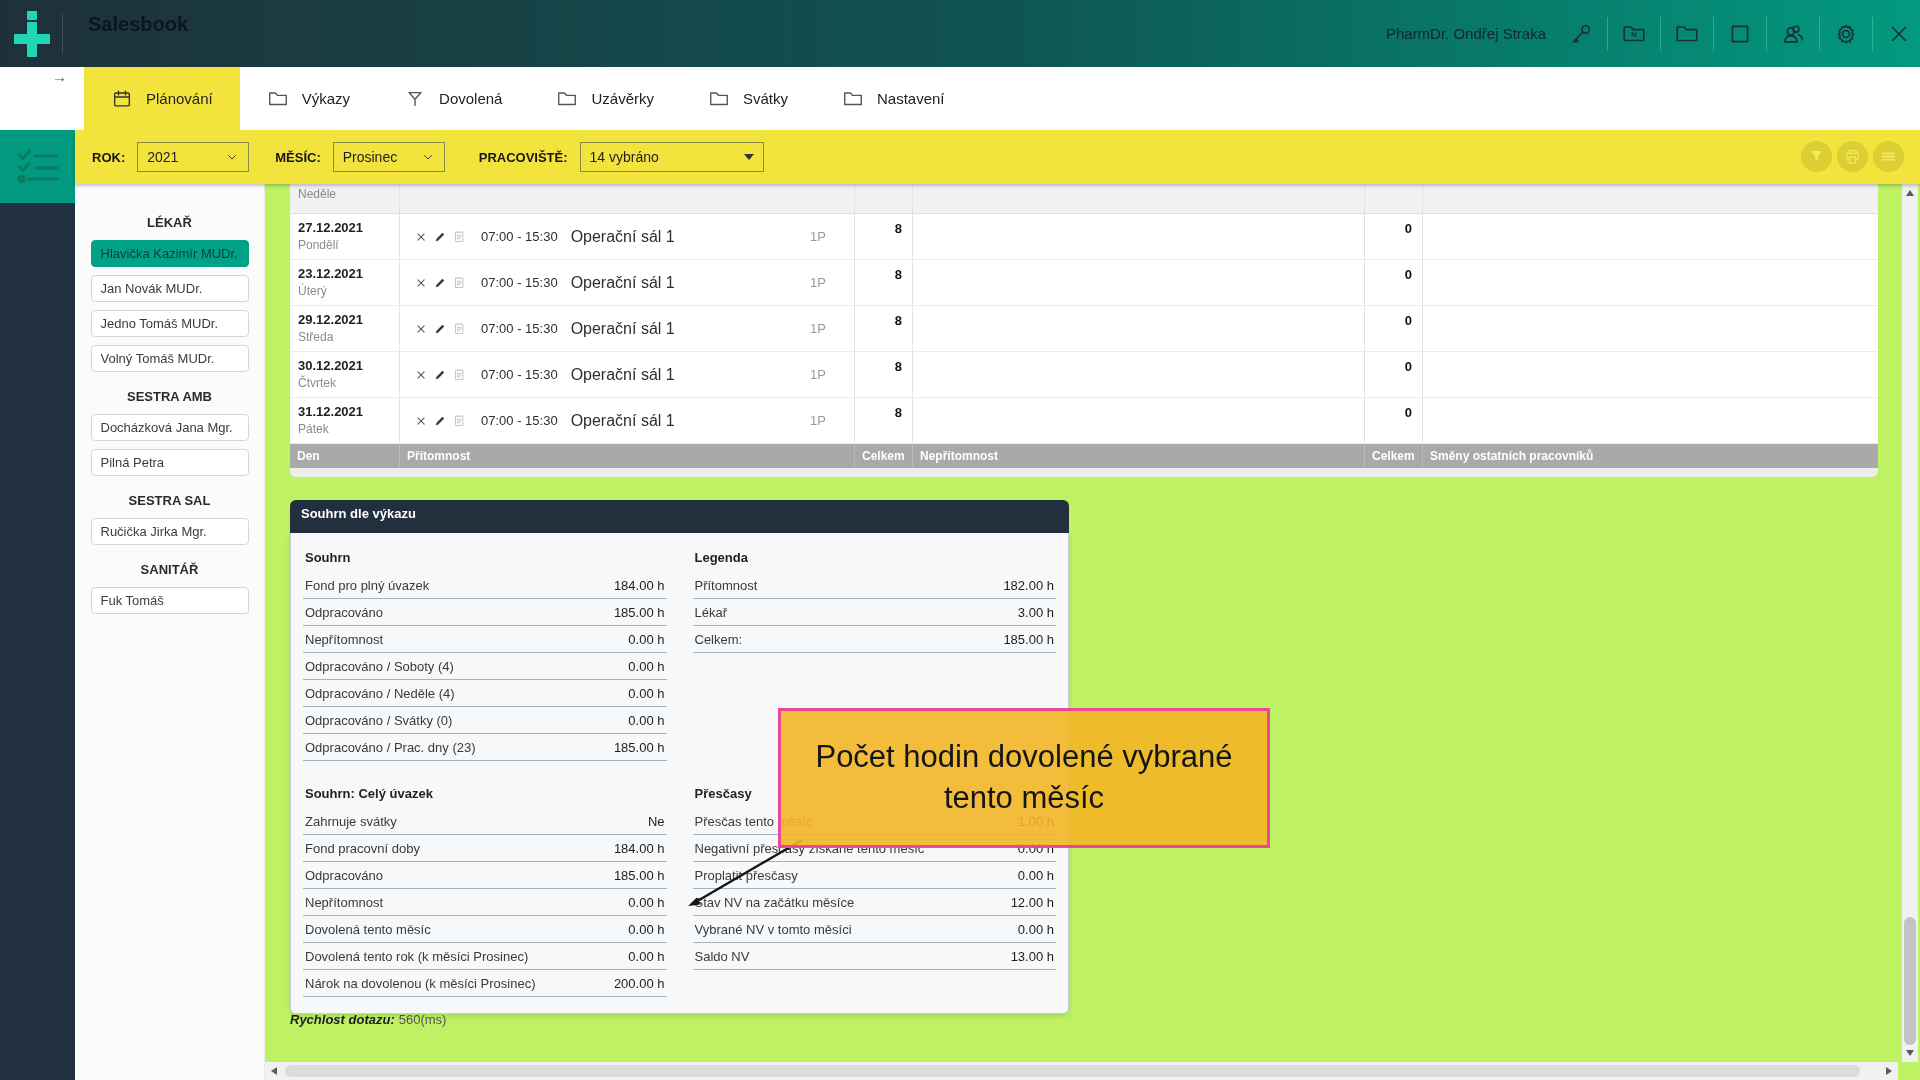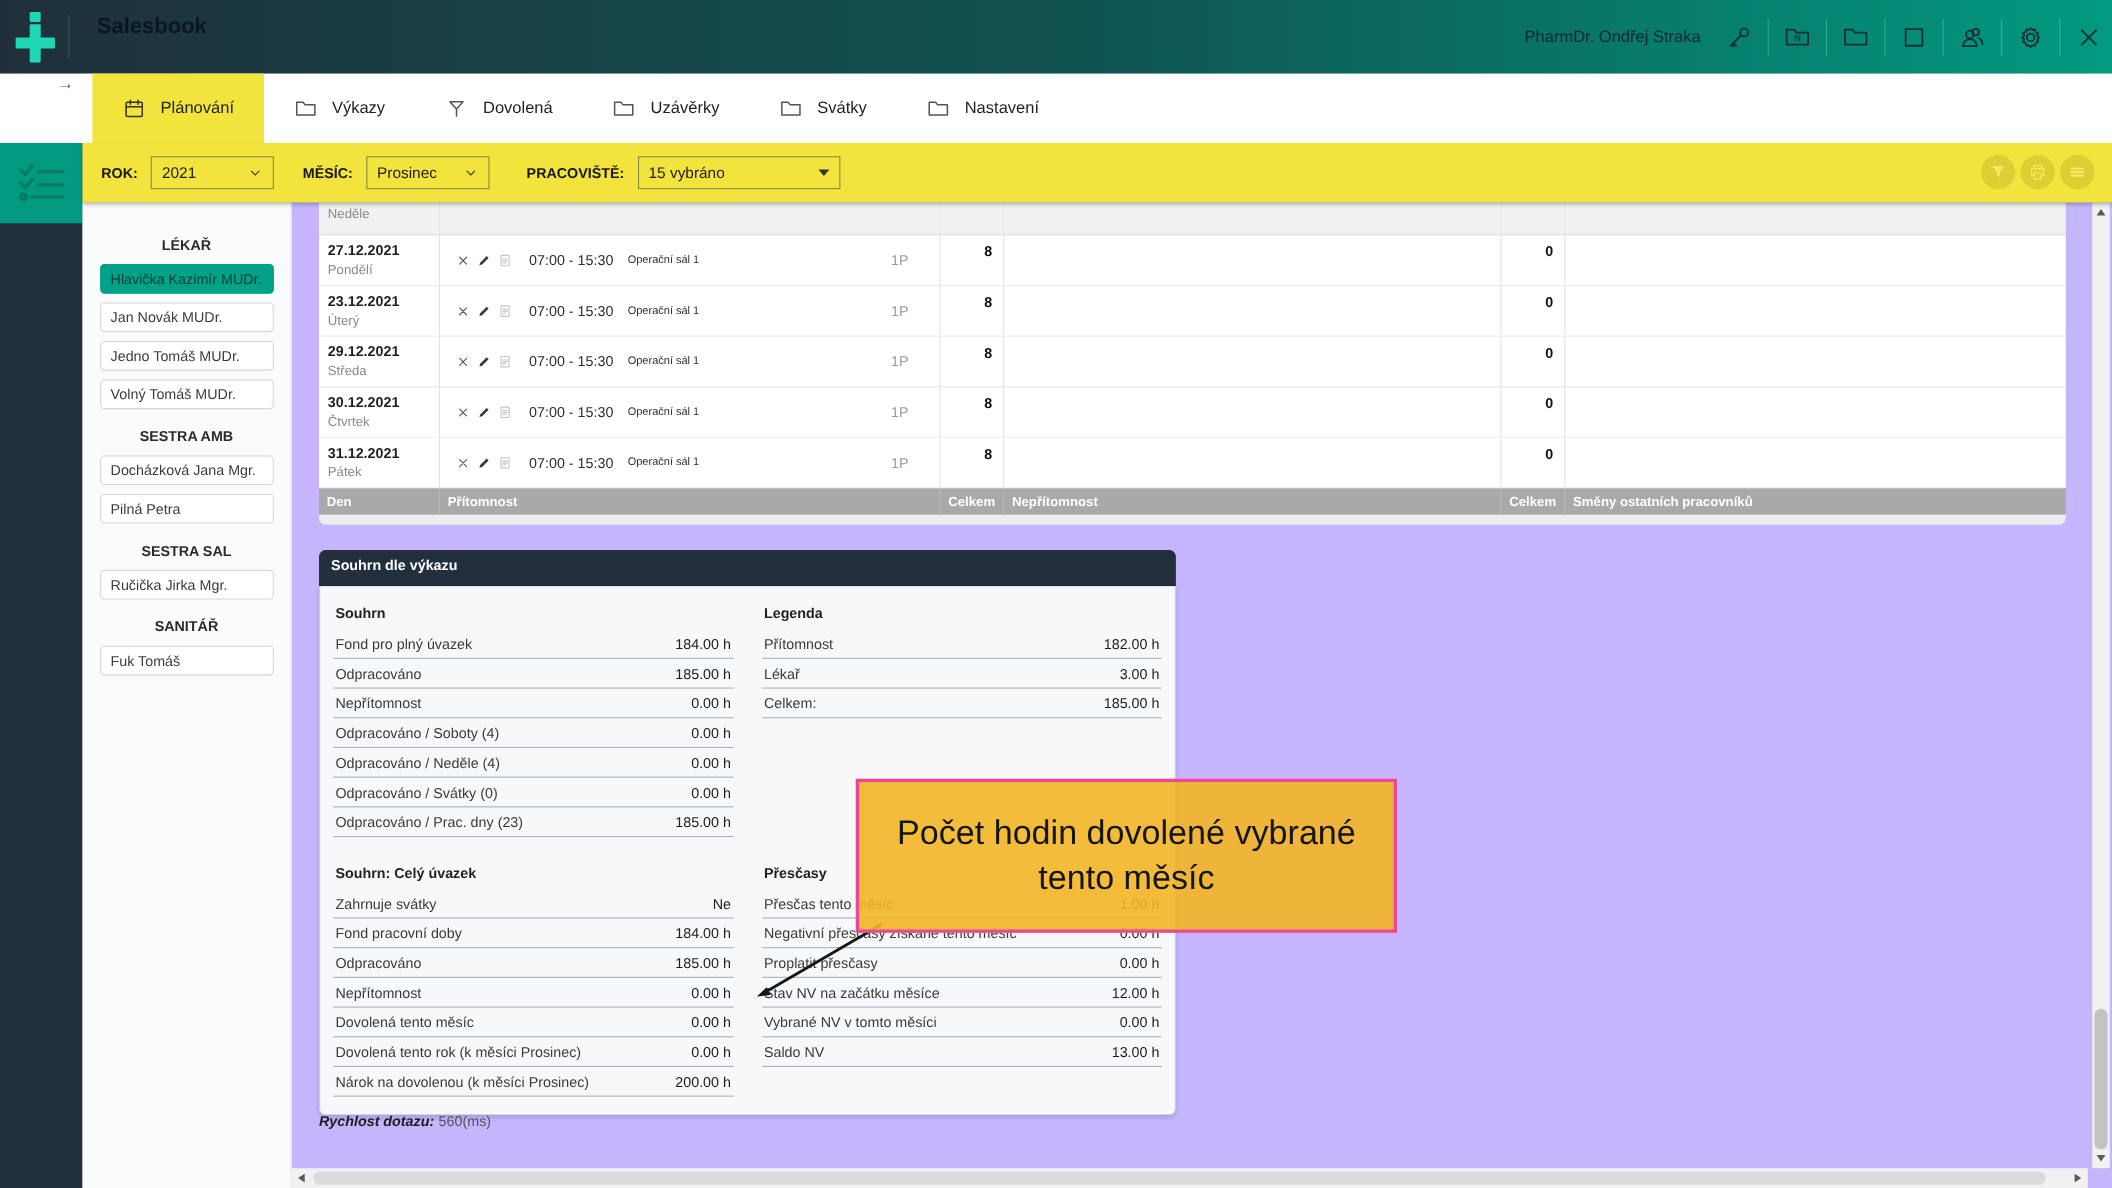--- a/index.html
+++ b/index.html
@@ -1,16 +1,16 @@
 <!DOCTYPE html>
 <html><head>
 <meta charset="utf-8">
 <style>
   html,body{margin:0;padding:0;background:#e8e8e8;}
-  .app{position:relative;width:1920px;height:1080px;background:#c4b5fd;overflow:hidden;
+  .app{position:relative;width:1920px;height:1080px;background:#bef264;overflow:hidden;
        font-family:"Liberation Sans",sans-serif;-webkit-font-smoothing:antialiased;}
 
   
   .icon{display:inline-flex;width:22px;height:22px;flex:0 0 auto;}
   .icon svg{width:100%;height:100%;fill:none;stroke:currentColor;stroke-width:1.5;
             stroke-linecap:round;stroke-linejoin:round;}
   .icon svg .t{fill:currentColor;stroke:none;font-weight:bold;font-family:"Liberation Sans",sans-serif;}
 
   
   .header{position:absolute;left:0;top:0;width:1920px;height:67px;
@@ -76,21 +76,21 @@
   .den .date{font-size:13px;font-weight:bold;color:#1f1f1f;line-height:16px;}
   .den .day{font-size:12px;color:#8a8a8a;line-height:15px;margin-top:2px;}
   .t-row .den{padding:6px 0 0 8px;}
   .prit{display:flex;align-items:center;padding-left:14px;}
   .acts{display:inline-flex;align-items:center;gap:5px;}
   .acts .icon{width:14px;height:14px;cursor:pointer;}
   .acts .x{color:#5a5a5a;}
   .acts .pen{color:#3a3a3a;}
   .acts .muted{color:#c6c6c6;}
   .time{font-size:13px;color:#2e2e2e;margin-left:15px;}
-  .place{font-size:10px;color:#2e2e2e;margin-left:13px;}
+  .place{font-size:16px;color:#2e2e2e;margin-left:13px;}
   .shift{margin-left:auto;margin-right:28px;font-size:13px;color:#9a9a9a;}
   .num{text-align:right;padding:7px 10px 0 0;font-size:13px;font-weight:bold;color:#111;}
   .t-footer{height:24px;background:#a9a9a9;}
   .t-footer>div{border-right:1px solid #b9b9b9;line-height:24px;padding-left:7px;
                 font-size:12px;font-weight:bold;color:#fff;white-space:nowrap;overflow:hidden;}
   .t-end{height:9px;background:#ededed;border-radius:0 0 6px 6px;}
 
   
   .panel{position:absolute;left:290px;top:500px;width:779px;z-index:1;}
   .panel-header{height:33px;background:#22303e;border-radius:6px 6px 0 0;color:#fff;font-weight:bold;
@@ -280,21 +280,21 @@
     <div class="dd" style="width:112px;margin-right:34px;">
       <span>Prosinec</span>
       <span class="chev">
           <svg viewBox="0 0 24 24">
             <path d="M6 9.5l6 6 6-6"></path>
           </svg>
         </span>
     </div>
     <span class="f-label">PRACOVIŠTĚ:</span>
     <div class="dd" style="width:184px;">
-      <span>15 vybráno</span>
+      <span>14 vybráno</span>
       <span class="tri-down"></span>
     </div>
     <div class="filter-actions" id="filter-actions">
         <span class="fbtn">
           <span class="icon ">
             <svg viewBox="0 0 24 24">
               <path d="M5 5h14l-5.2 6.6v6l-3.6-2.2v-3.8z" fill="currentColor" stroke="none"></path>
             </svg>
           </span>
         </span>

